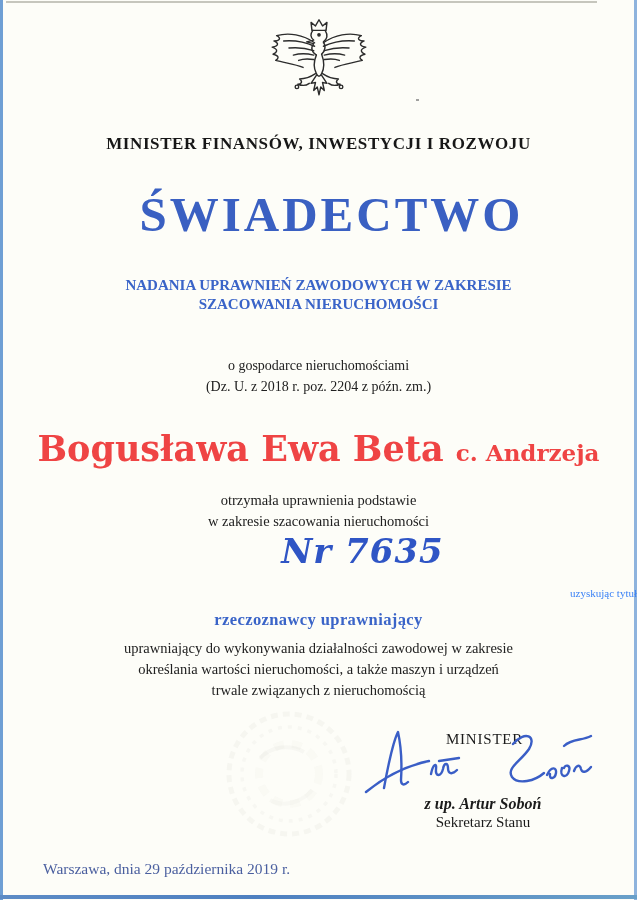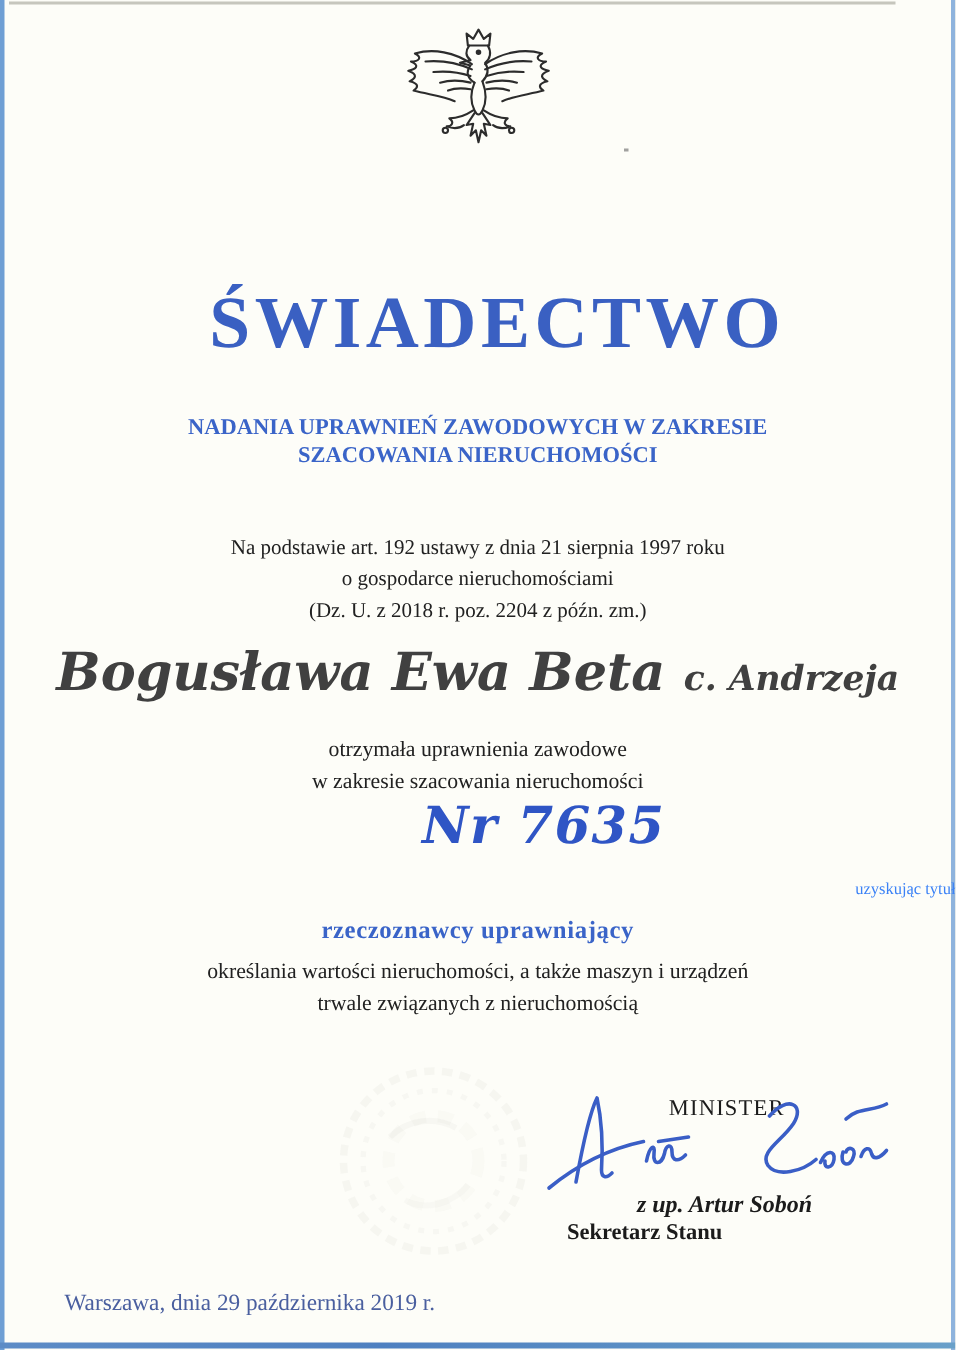--- a/index.html
+++ b/index.html
@@ -24,39 +24,39 @@
   
   .ministry{top:134px;font-size:17px;font-weight:bold;letter-spacing:.6px;color:#171717;}
   
   .cert-title{
     top:186px;font-size:49px;font-weight:bold;letter-spacing:3px;
     color:#3a60c2;
     padding-left:13px;
   }
   .subtitle{top:276px;font-size:15px;font-weight:bold;color:#3a64c8;line-height:19px;}
   .legal{top:355px;font-size:14px;line-height:21px;color:#212121;}
-  .name-line{top:428px;font-size:35px;font-style:italic;font-weight:bold;
-    font-family:"DejaVu Serif", serif;color:#404040;}
+  .name-line{top:428px;font-size:35px;font-weight:bold;
+    font-family:"DejaVu Serif", serif;color:#ef4444;}
   .name-line .patronymic{font-size:23px;font-weight:600;}
   .grant{top:490px;font-size:14.5px;line-height:21px;color:#212121;}
   .license-no{top:531px;font-size:34px;font-style:italic;font-weight:bold;
     font-family:"DejaVu Serif", serif;color:#2f55c5;letter-spacing:1px;padding-left:44px;}
   .title-intro{top:587px;font-size:11px;color:#3b82f6;text-align:right;}
   .prof-title{top:610px;font-size:16.5px;font-weight:bold;color:#3a64c8;letter-spacing:.4px;}
   .scope{top:638px;font-size:14.5px;line-height:21px;color:#212121;}
   
   .seal{position:absolute;left:220px;top:708px;width:138px;height:138px;opacity:.55;}
   
   .minister-label{position:absolute;left:382px;top:731px;width:205px;text-align:center;
     font-size:15px;letter-spacing:.8px;color:#1b1b1b;}
   .signature{position:absolute;left:363px;top:724px;width:235px;height:80px;}
   .signer-name{position:absolute;left:378px;top:795px;width:210px;text-align:center;
     font-size:16px;font-style:italic;font-weight:600;color:#1b1b1b;}
-  .signer-title{position:absolute;left:378px;top:814px;width:210px;text-align:left;
-    font-size:15px;color:#1b1b1b;font-weight:bold;}
+  .signer-title{position:absolute;left:378px;top:814px;width:210px;text-align:center;
+    font-size:15px;color:#1b1b1b;}
   
   .place-date{position:absolute;left:43px;top:860px;font-size:15.5px;color:#4a5f9f;}
   .speck{position:absolute;left:416px;top:99px;width:3px;height:2px;background:#555;opacity:.55;}
 </style>
 </head>
 <body>
 
 <div class="page">
 
   <div class="edge edge-top"></div>
@@ -88,50 +88,51 @@
 
       <path d="M56,63 C50,67 44,69 38,69 C42,72 40,75 36,75 C41,77 45,77 49,74"></path>
       <path d="M64,63 C70,67 76,69 82,69 C78,72 80,75 84,75 C79,77 75,77 71,74"></path>
       <circle cx="35" cy="78" r="2"></circle>
       <circle cx="85" cy="78" r="2"></circle>
 
       <path d="M57,65 L51,74 L56,73 L54,82 L58,78 L60,87 L62,78 L66,82 L64,73 L69,74 L63,65"></path>
     </g>
   </svg>
 
+  <div class="centered ministry">MINISTER FINANSÓW, INWESTYCJI I ROZWOJU</div>
 
   <div class="centered cert-title">ŚWIADECTWO</div>
 
   <div class="centered subtitle">
     <div>NADANIA UPRAWNIEŃ ZAWODOWYCH W ZAKRESIE</div>
     <div>SZACOWANIA NIERUCHOMOŚCI</div>
   </div>
 
   <div class="centered legal">
-    <div>Na podstawie art. 192 ustawy z dnia 21 sierpnia 1997 roku</div>
     <div>o gospodarce nieruchomościami</div>
     <div>(Dz. U. z 2018 r. poz. 2204 z późn. zm.)</div>
   </div>
 
   <div class="centered name-line">
     <span>Bogusława Ewa Beta</span>
     <span class="patronymic">c. Andrzeja</span>
   </div>
 
   <div class="centered grant">
-    <div>otrzymała uprawnienia zawodowe</div>
+    <div>otrzymała uprawnienia podstawie</div>
     <div>w zakresie szacowania nieruchomości</div>
   </div>
 
   <div class="centered license-no">Nr 7635</div>
 
   <div class="centered title-intro">uzyskując tytuł</div>
   <div class="centered prof-title">rzeczoznawcy uprawniający</div>
 
   <div class="centered scope">
+    <div>uprawniający do wykonywania działalności zawodowej w zakresie</div>
     <div>określania wartości nieruchomości, a także maszyn i urządzeń</div>
     <div>trwale związanych z nieruchomością</div>
   </div>
 
   <svg class="seal" viewBox="0 0 138 138" aria-hidden="true">
     <g fill="none" stroke="#97978e">
       <circle cx="69" cy="66" r="60" stroke-width="5" opacity="0.12" stroke-dasharray="7 5"></circle>
       <circle cx="69" cy="66" r="47" stroke-width="3.5" opacity="0.10" stroke-dasharray="4 6"></circle>
       <circle cx="69" cy="66" r="30" stroke-width="8" opacity="0.07" stroke-dasharray="10 8"></circle>
       <path d="M40,50 C52,38 70,36 84,44" stroke-width="4" opacity="0.10"></path>

